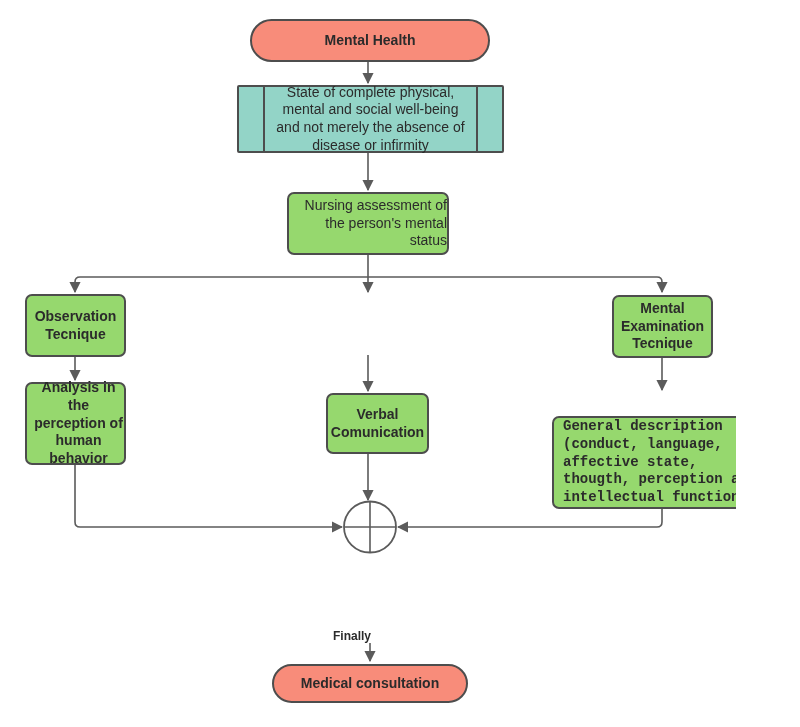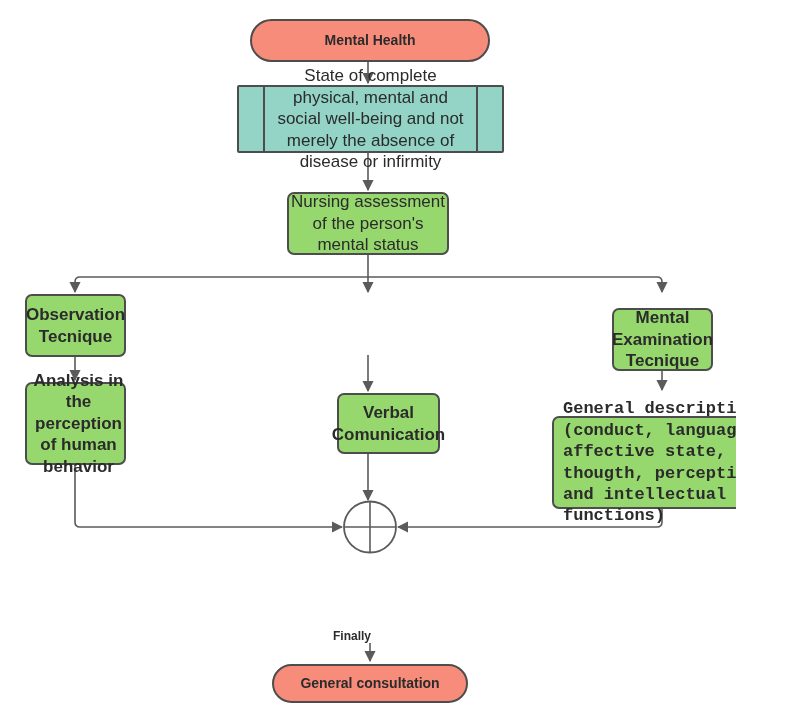--- a/index.html
+++ b/index.html
@@ -14,44 +14,44 @@
   *{box-sizing:border-box;margin:0;padding:0;}
   body{background:#fff;font-family:"Liberation Sans",sans-serif;}
   .canvas{
     position:relative;width:736px;height:727px;background:var(--bg);
     overflow:hidden;color:var(--text);
   }
   .layer{position:absolute;left:0;top:0;width:800px;height:727px;}
   .node{
     position:absolute;display:flex;align-items:center;justify-content:center;
     text-align:center;border:2px solid var(--border);
-    font-size:17px;line-height:1.26;color:var(--text);
+    font-size:14px;line-height:1.26;color:var(--text);
   }
   .pill{background:var(--salmon);border-radius:22px;font-weight:bold;font-size:14px;}
   .rect-green{background:var(--green);border-radius:7px;}
   .bold{font-weight:bold;}
   .predef{
     background:var(--teal);border-radius:2px;
   }
   .predef .inner-line{
     position:absolute;top:0;bottom:0;width:0;
     border-left:2px solid var(--border);
   }
   .predef .inner-line.left{left:24px;}
   .predef .inner-line.right{right:24px;}
   .predef .lbl{display:block;padding:0 30px;}
   
   #n-mental-health{left:250px;top:19px;width:240px;height:43px;}
   #n-who-def{left:237px;top:85px;width:267px;height:68px;}
-  #n-assessment{left:287px;top:192px;width:162px;height:63px;}
+  #n-assessment{left:287px;top:192px;width:162px;height:63px;text-align:right;}
   #n-observation{left:25px;top:294px;width:101px;height:63px;justify-content:center;}
   #n-interview{left:318px;top:294px;width:103px;height:61px;}
-  #n-mental-exam{left:612px;top:308px;width:101px;height:63px;text-align:center;}
+  #n-mental-exam{left:612px;top:295px;width:101px;height:63px;text-align:center;}
   #n-analysis{left:25px;top:382px;width:101px;height:83px;padding-left:6px;}
-  #n-verbal{left:337px;top:393px;width:103px;height:61px;}
+  #n-verbal{left:326px;top:393px;width:103px;height:61px;}
   #n-general{left:552px;top:416px;width:216px;height:93px;justify-content:flex-start;text-align:left;padding:8px 9px;font-family:Liberation Mono, monospace;}
   #n-care{left:273px;top:552px;width:194px;height:77px;font-size:14px;}
   #n-consultation{left:272px;top:664px;width:196px;height:39px;}
   #finally-label{
     position:absolute;left:330px;top:629px;width:80px;text-align:left;
     font-size:12px;font-weight:bold;color:var(--text);
   }
   #finally-label span{background:var(--bg);padding:0 3px;}
   svg .connector{stroke:var(--line);stroke-width:1.6;fill:none;}
   svg .junction{stroke:var(--line);stroke-width:1.8;fill:#fff;}
@@ -127,16 +127,16 @@
   <div class="node rect-green bold" id="n-general">
     <span>General description (conduct, language, affective state, thougth, perception and intellectual functions)</span>
   </div>
 
 
   <div id="finally-label">
     <span>Finally</span>
   </div>
 
   <div class="node pill" id="n-consultation">
-    <span>General consultation</span>
+    <span>Medical consultation</span>
   </div>
 
 </div>
 
 </body></html>

